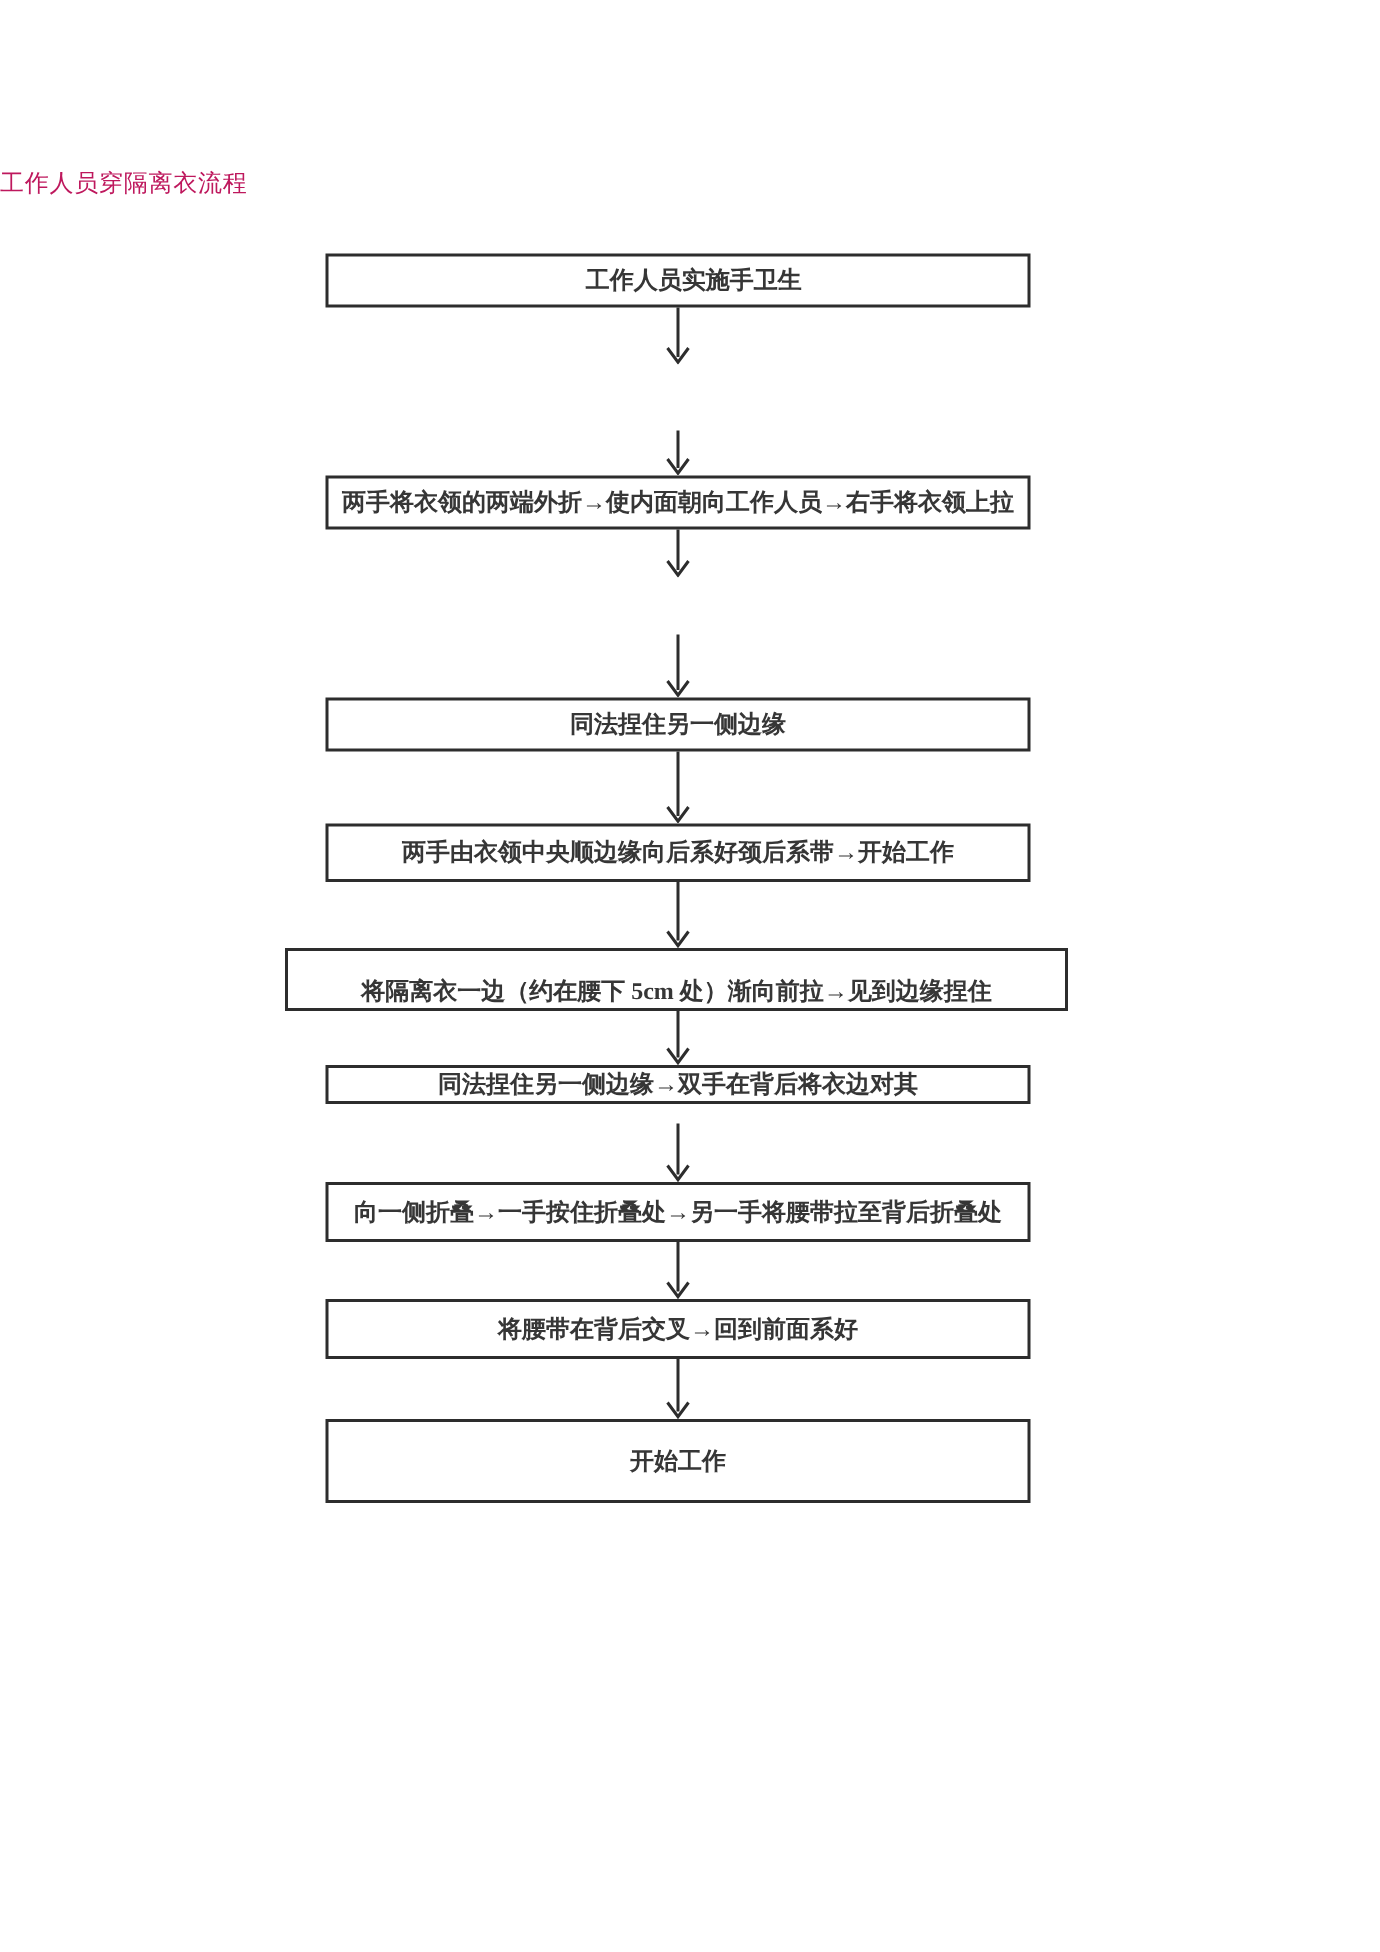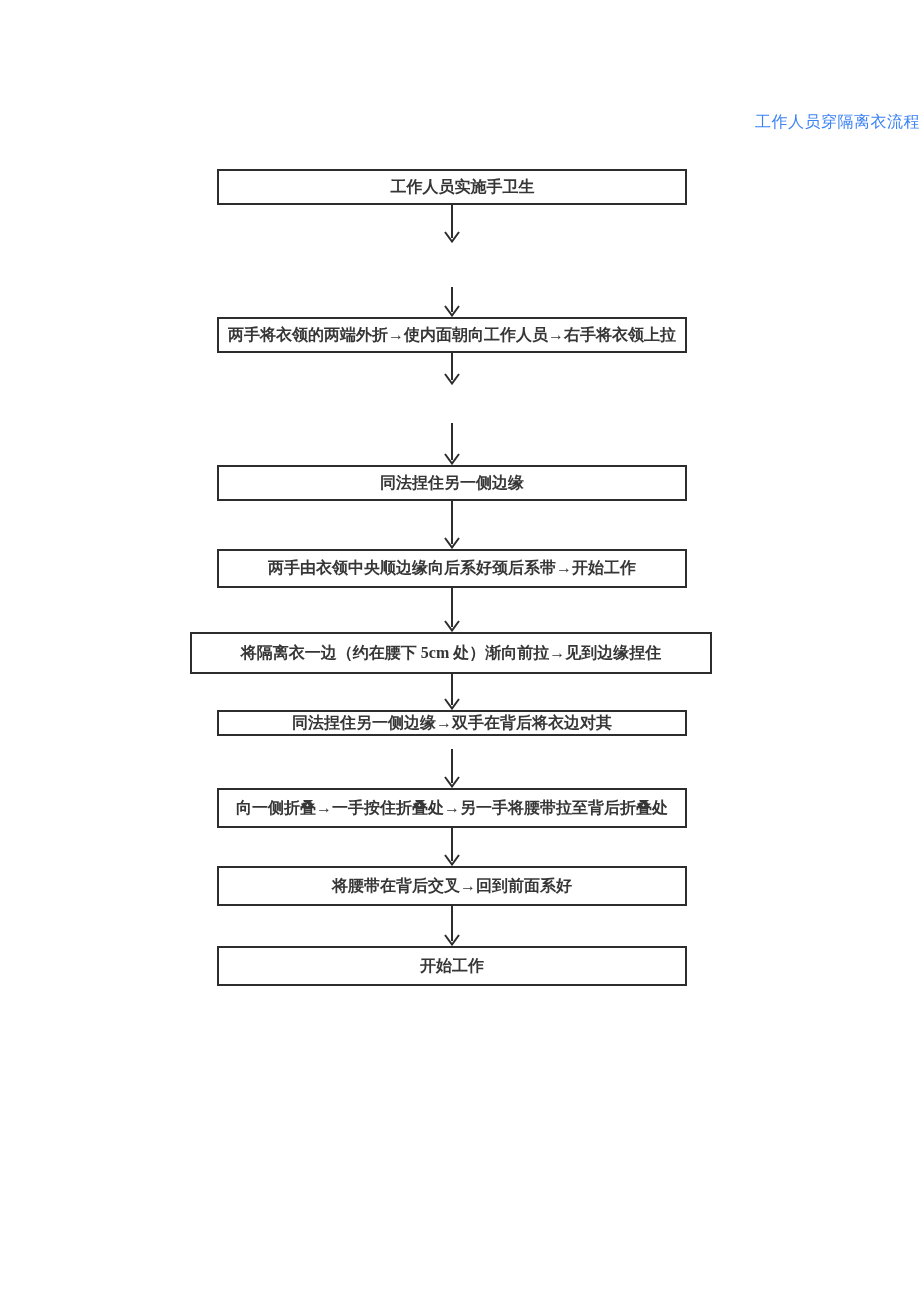--- a/index.html
+++ b/index.html
@@ -9,24 +9,24 @@
     height: 1301px;
     background: #ffffff;
     overflow: hidden;
     font-family: "Liberation Serif", "DejaVu Serif", serif;
   }
   .title {
     position: absolute;
     top: 112px;
     left: 0;
     width: 920px;
-    text-align: right;
+    text-align: left;
     font-size: 16px;
     font-weight: 400;
-    color: #3b82f6;
+    color: #be185d;
     letter-spacing: 0.5px;
   }
   .box {
     position: absolute;
     left: 217px;
     width: 470px;
     box-sizing: border-box;
     border: 2px solid #2d2d2d;
     background: #ffffff;
     display: flex;
@@ -39,25 +39,25 @@
     letter-spacing: 0px;
   }
   .box.wide { left: 190px; width: 522px; }
 
   .b1  { top: 169px; height: 36px; padding-left: 21px; }
   .b2  { top: 243px; height: 44px; }
   .b3  { top: 317px; height: 36px; }
   .b4  { top: 385px; height: 38px; }
   .b5  { top: 465px; height: 36px; }
   .b6  { top: 549px; height: 39px; }
-  .b7  { top: 632px; height: 42px; }
+  .b7  { top: 632px; height: 42px; align-items: flex-end; }
   .b8  { top: 710px; height: 26px; }
   .b9  { top: 788px; height: 40px; }
   .b10 { top: 866px; height: 40px; }
-  .b11 { top: 946px; height: 40px; }
+  .b11 { top: 946px; height: 56px; }
 
   .arrow { position: absolute; left: 444px; width: 16px; }
   .a1  { top: 205px; height: 38px; }
   .a2  { top: 287px; height: 30px; }
   .a3  { top: 353px; height: 32px; }
   .a4  { top: 423px; height: 42px; }
   .a5  { top: 501px; height: 48px; }
   .a6  { top: 588px; height: 44px; }
   .a7  { top: 674px; height: 36px; }
   .a8  { top: 749px; height: 39px; }

